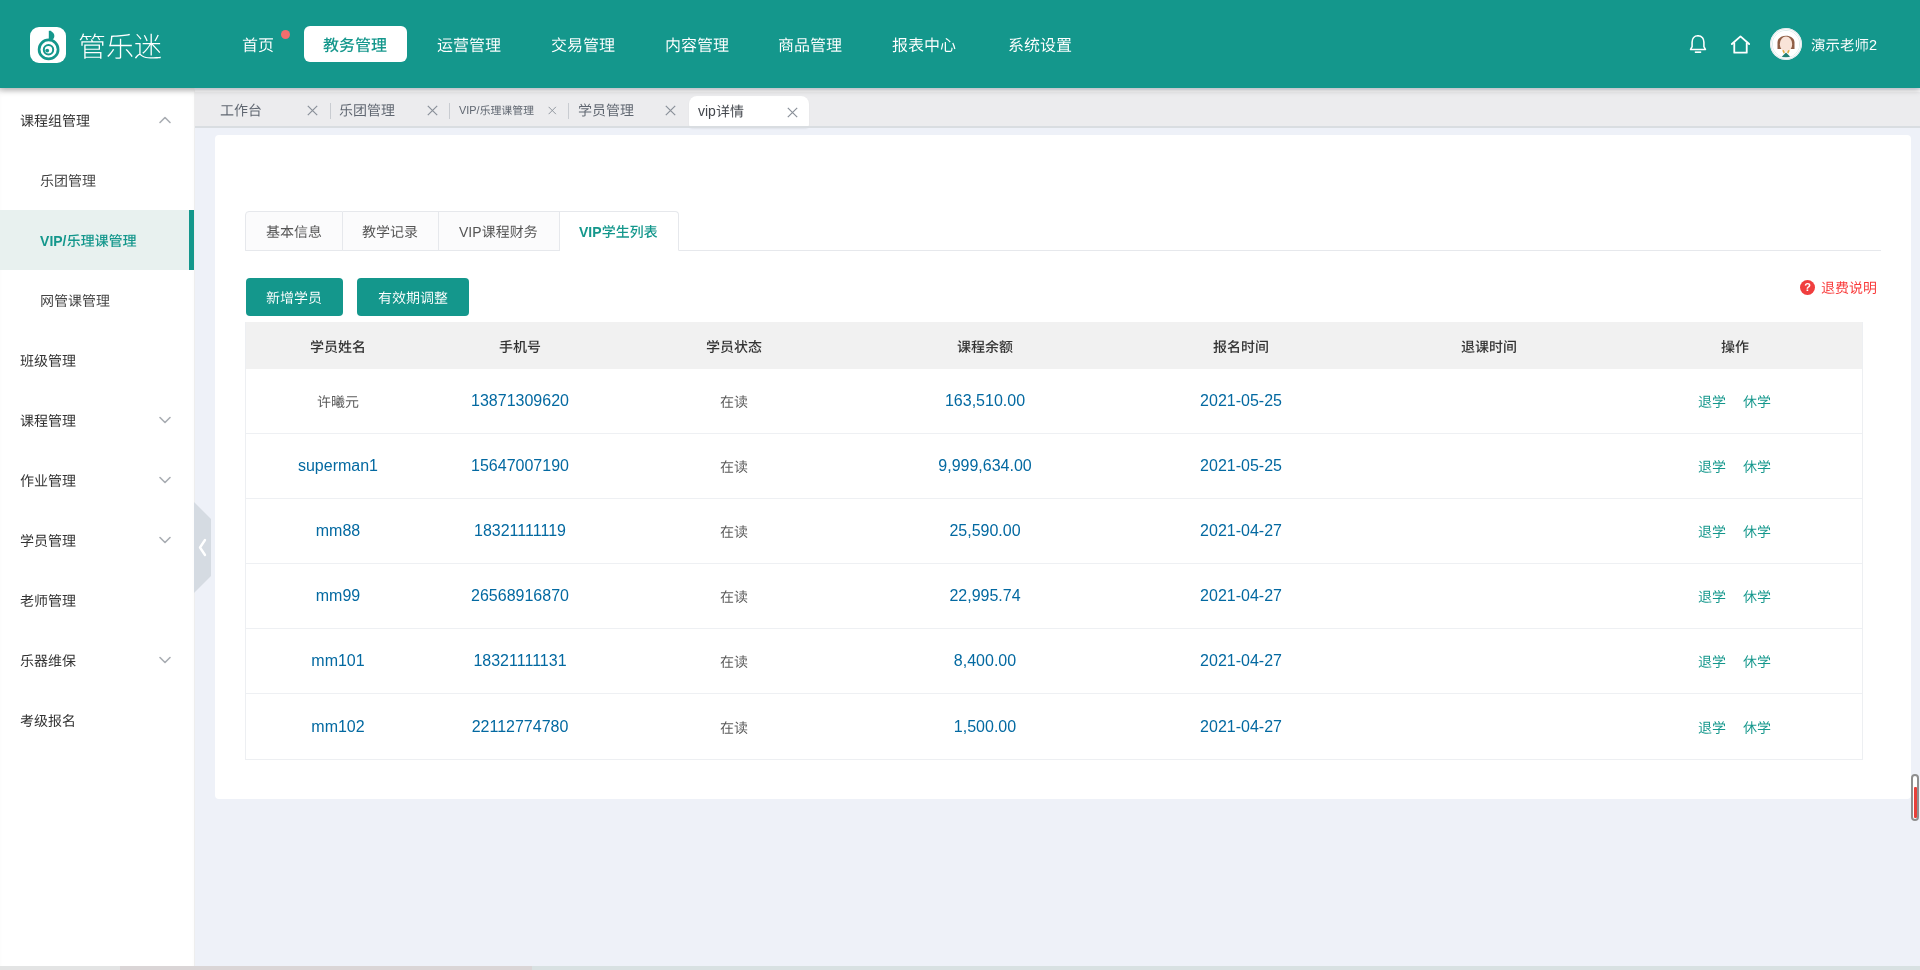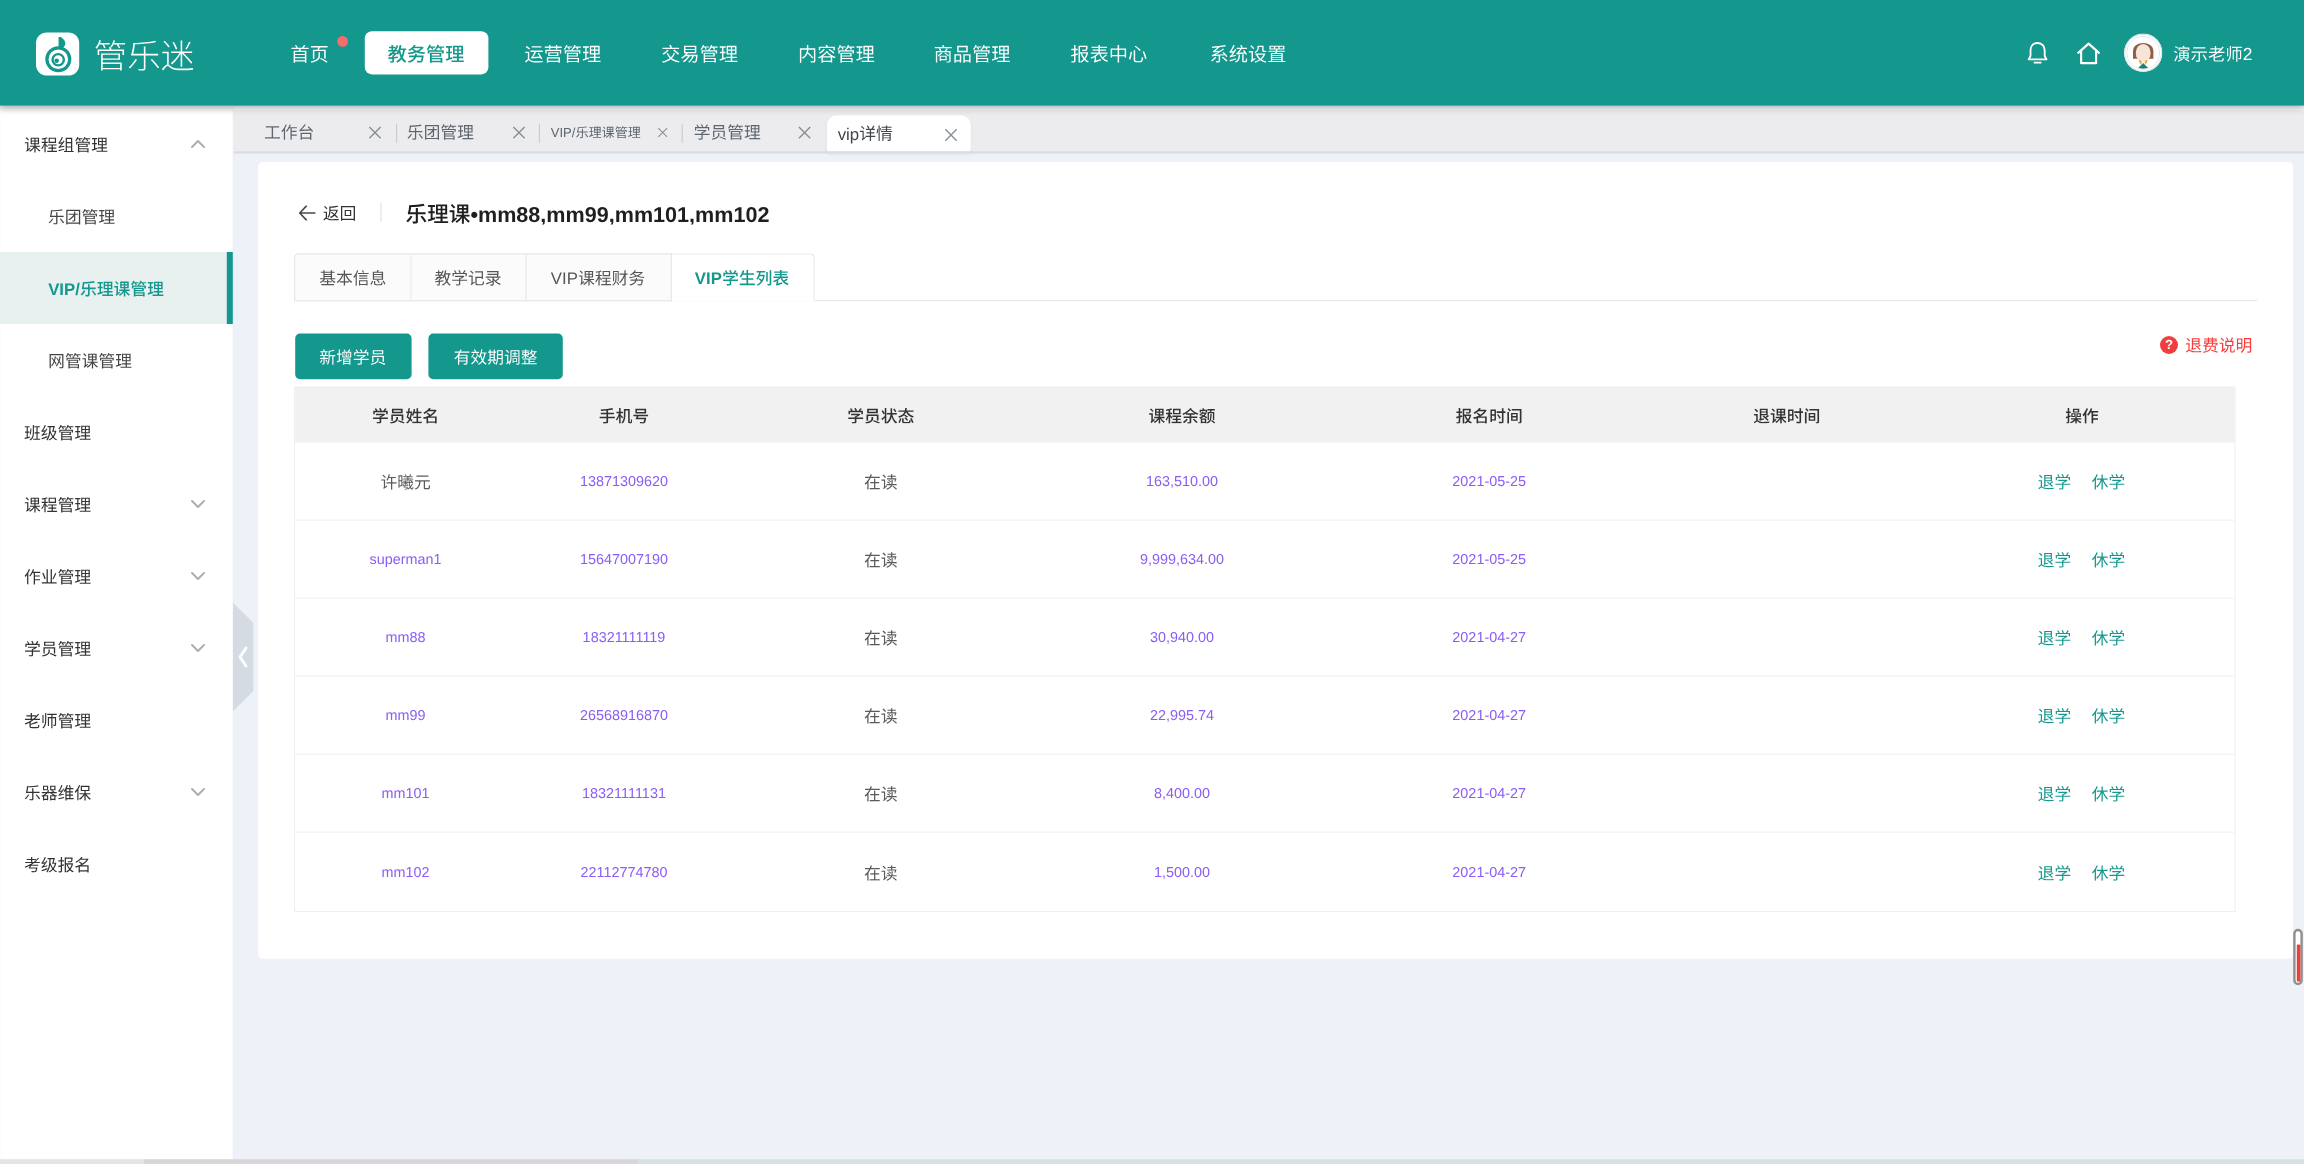--- a/index.html
+++ b/index.html
@@ -30,21 +30,21 @@
 .ctab.first{border-left:1px solid #e6e8ec;border-radius:4px 0 0 0}
 .ctab.on{background:#fff;border-bottom:1px solid #fff;border-radius:0 4px 0 0}
 #ctabline{position:absolute;left:30px;top:115px;width:1636px;height:1px;background:#e6e8ec}
 .btn{position:absolute;top:143px;height:38px;background:#14978c;border-radius:4px;display:flex;align-items:center;justify-content:center}
 #refund{position:absolute;right:33px;top:141px;height:22px;display:flex;align-items:center}
 #tbl{position:absolute;left:30px;top:187px;width:1618px;border:1px solid #edeff2;border-top:none}
 #thead{height:47px;background:#f1f1f1;display:flex;align-items:center}
 .trow{height:65px;display:flex;align-items:center;border-bottom:1px solid #eef0f3;background:#fff}
 .td{display:flex;align-items:center;justify-content:center;font-size:14px;color:#5a5a5a}
 .trow:last-child{border-bottom:none}
-.num{font-size:12px;color:#8b5cf6}
+.num{font-size:16px;color:#0369a1}
 #handle{position:absolute;left:194px;top:502px;z-index:40}
 #vsb{position:absolute;right:1px;top:774px;width:8px;height:47px;border:2px solid #8f8f8f;border-radius:5px;background:#fff;z-index:50}
 #vsb i{position:absolute;left:0.5px;top:11px;width:3px;height:31px;background:#e8403a;border-radius:1px;display:block}
 #bstrip{position:absolute;left:0;top:965px;width:1920px;height:5px;z-index:60}
 </style></head><body>
 <div id="hdr">
     <div id="logo"><svg width="36" height="36" viewBox="0 0 36 36">
 <g fill="none" stroke="#14978c">
           <circle cx="18.6" cy="22.4" r="9.5" stroke-width="2.7"></circle>
 <circle cx="18.5" cy="22.8" r="4.7" stroke-width="2"></circle>
@@ -331,38 +331,20 @@
         <text x="0" font-family="Liberation Sans" font-size="1000">vip</text>
         <use href="#g52" x="1289"></use>
         <use href="#g53" x="2289"></use>
       </svg>
       <svg class="tx" width="11" height="11" viewBox="0 0 11 11" stroke="#8a9099" stroke-width="1.2">
         <path d="M0.8 0.8 L10.2 10.2 M10.2 0.8 L0.8 10.2"></path>
       </svg>
     </div>
   </div>
 <div id="card">
-    <div id="backrow">
-      <svg width="14" height="13" viewBox="0 0 14 13" fill="none" stroke="#4a4a4a" stroke-width="1.4" style="margin:0 6px 0 4px">
-        <path d="M6.2 0.8 L0.8 6.5 L6.2 12.2 M0.8 6.5 L13.6 6.5" stroke-linecap="round" stroke-linejoin="round"></path>
-      </svg>
-      <svg class="z " style="fill:#333;" width="29.0" height="15.6" viewBox="0 -994 2071 1116">
-        <use href="#g54"></use>
-        <use href="#g55" x="1000"></use>
-      </svg>
-      <span class="vdiv"></span>
-      <span class="flex">
-        <svg class="z " style="fill:#1f1f1f;" width="306.4" height="20.1" viewBox="0 -994 17025 1116">
-          <use href="#g36"></use>
-          <use href="#g8" x="1000"></use>
-          <use href="#g37" x="2000"></use>
-          <text x="3000" font-family="Liberation Sans" font-size="1000" font-weight="bold">•mm88,mm99,mm101,mm102</text>
-        </svg>
-      </span>
-    </div>
     <div id="ctabs">
       <div class="ctab first" style="left:0px;width:98px;z-index:1">
         <svg class="z " style="fill:#555;" width="57.0" height="15.6" viewBox="0 -994 4071 1116">
           <use href="#g56"></use>
           <use href="#g57" x="1000"></use>
           <use href="#g58" x="2000"></use>
           <use href="#g59" x="3000"></use>
         </svg>
       </div>
       <div class="ctab" style="left:98px;width:96px;z-index:1">
@@ -557,21 +539,21 @@
         <div class="td" style="width:180px">
           <span class="num">18321111119</span>
         </div>
         <div class="td" style="width:248px">
           <svg class="z " style="fill:#5a5a5a;" width="29.0" height="15.6" viewBox="0 -994 2071 1116">
             <use href="#g101"></use>
             <use href="#g102" x="1000"></use>
           </svg>
         </div>
         <div class="td" style="width:254px">
-          <span class="num">30,940.00</span>
+          <span class="num">25,590.00</span>
         </div>
         <div class="td" style="width:258px">
           <span class="num">2021-04-27</span>
         </div>
         <div class="td" style="width:238px"></div>
         <div class="td" style="width:254px">
           <span style="display:flex">
             <svg class="z " style="fill:#14978c;" width="29.0" height="15.6" viewBox="0 -994 2071 1116">
               <use href="#g76"></use>
               <use href="#g43" x="1000"></use>

